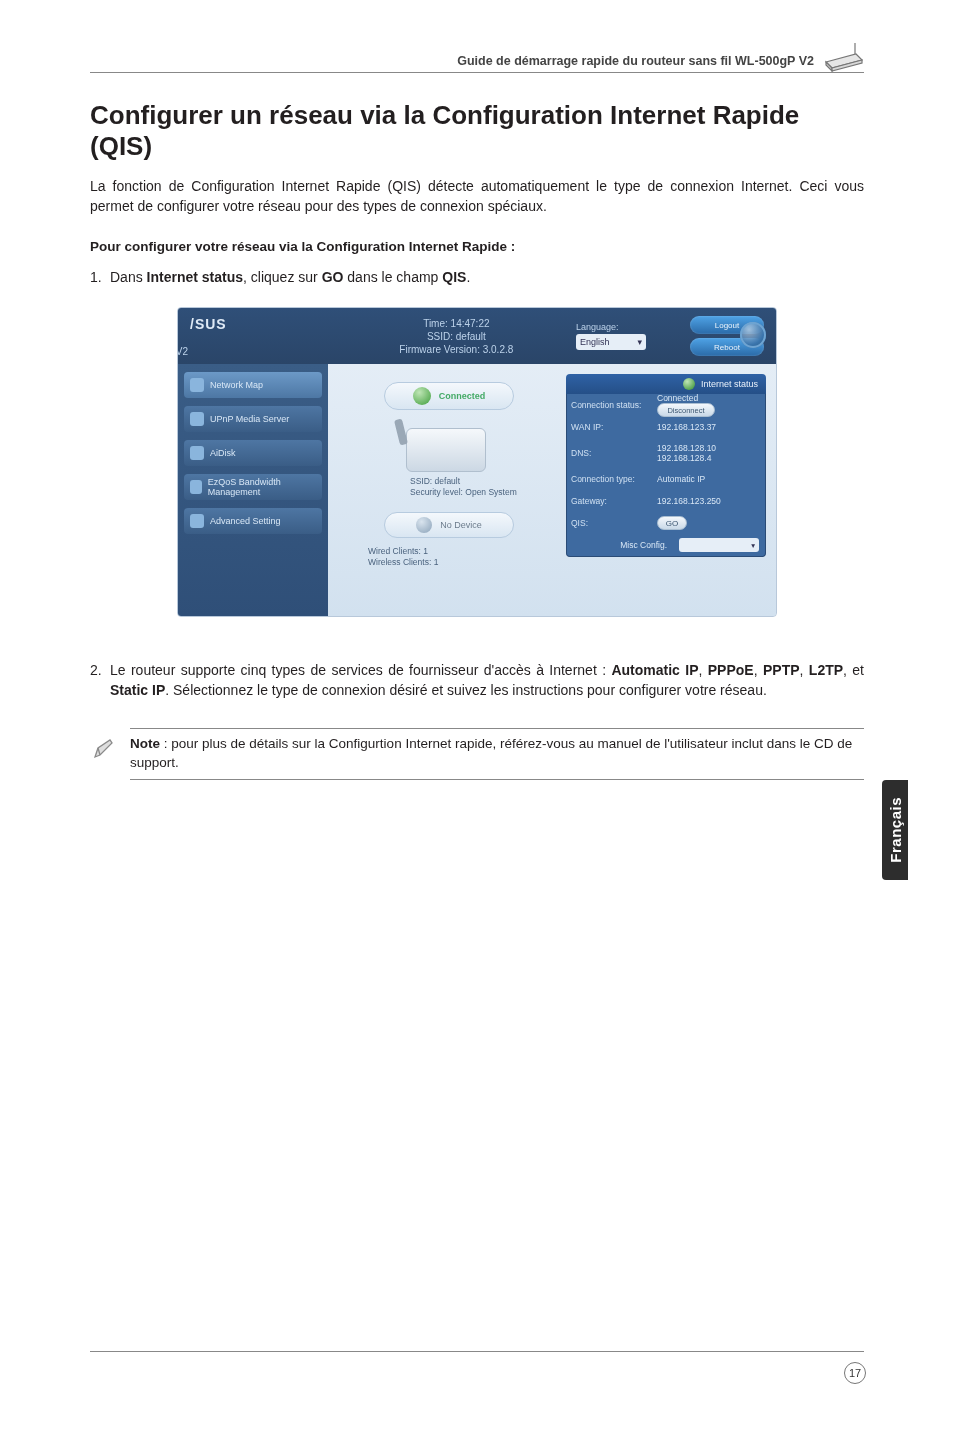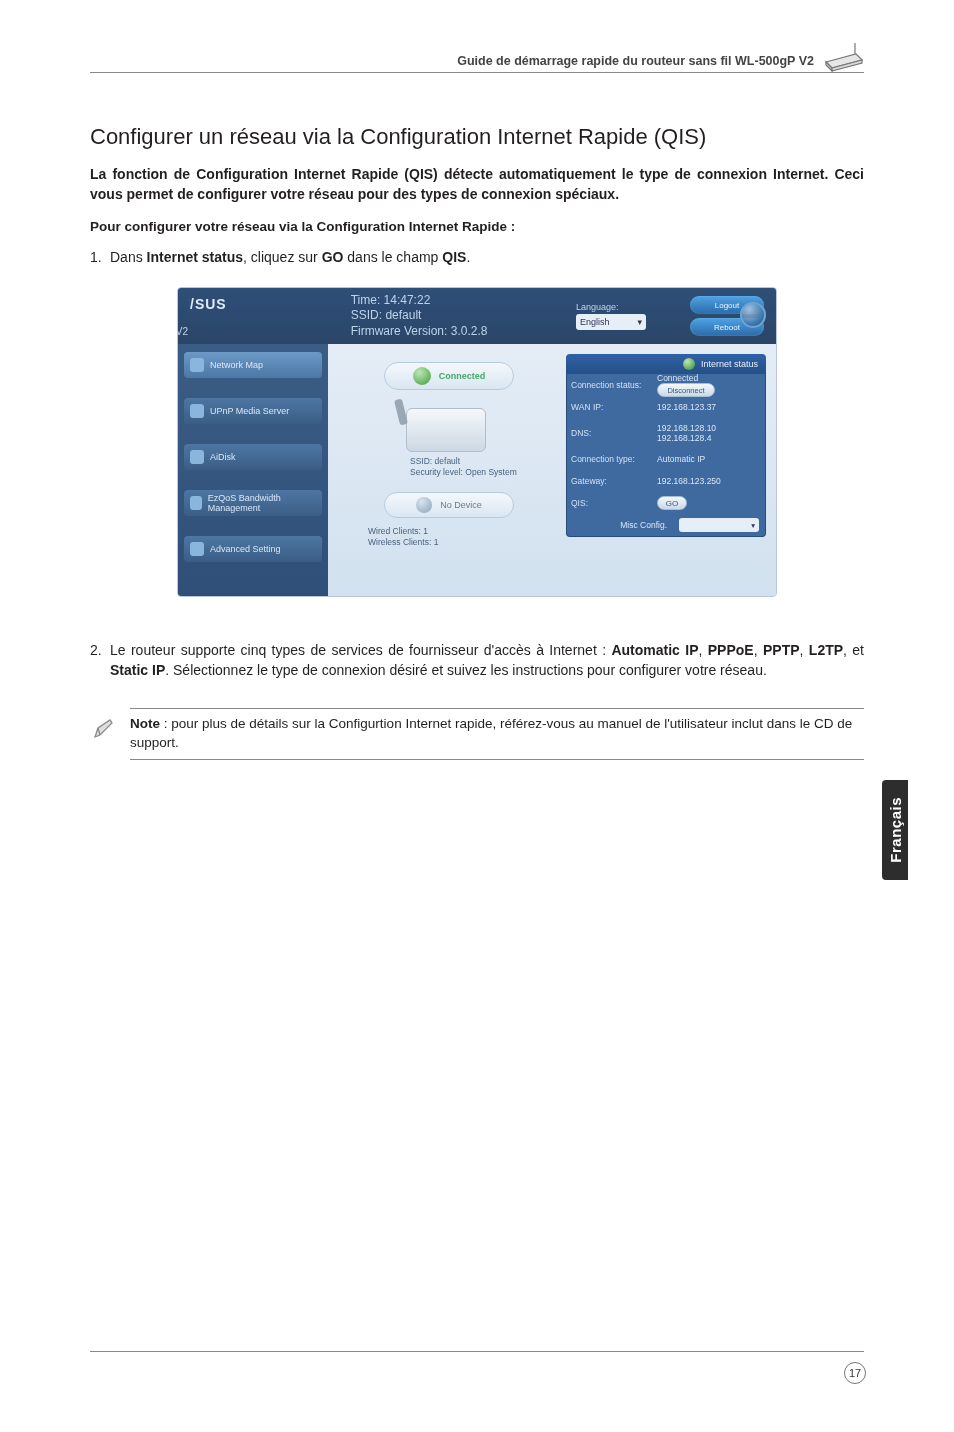--- a/index.html
+++ b/index.html
@@ -4,39 +4,39 @@
 <style>
   * { box-sizing: border-box; margin: 0; padding: 0; }
   html, body { width: 954px; height: 1432px; background: #fff; font-family: Arial, Helvetica, sans-serif; color: #231f20; }
   .page { position: relative; width: 954px; height: 1432px; padding: 52px 90px 50px 90px; }
   .header-line { position: absolute; top: 72px; left: 90px; right: 90px; border-top: 1px solid #888; }
   .hdr-text { position: absolute; top: 54px; right: 140px; font-size: 12.5px; font-weight: 700; color: #444; }
   .hdr-icon { position: absolute; top: 40px; right: 88px; width: 44px; height: 32px; }
   .hdr-icon svg { width: 44px; height: 32px; }
   .side-tab { position: absolute; right: 46px; top: 780px; width: 26px; height: 100px; background: #2d2d2d; border-radius: 4px 0 0 4px; display: flex; align-items: center; justify-content: center; }
   .side-tab span { color: #fff; font-weight: 700; font-size: 15px; writing-mode: vertical-rl; transform: rotate(180deg); letter-spacing: .5px; }
-  .h1 { font-size: 22px; font-weight: 400; margin-top: 72px; margin-bottom: 14px; }
-  .p { font-size: 14px; line-height: 1.45; text-align: justify; margin-bottom: 14px; font-weight: bold; }
+  .h1 { font-size: 26px; font-weight: 700; margin-top: 48px; margin-bottom: 14px; }
+  .p { font-size: 14px; line-height: 1.45; text-align: justify; margin-bottom: 22px; }
   .bold { font-weight: 700; }
   .subh { font-size: 13.5px; font-weight: 700; margin: 8px 0 14px 0; }
   .step { font-size: 14px; line-height: 1.4; margin-bottom: 20px; padding-left: 20px; text-indent: -20px; }
   .step .n { display: inline-block; width: 20px; text-indent: 0; }
   .shot { width: 600px; height: 310px; margin: 8px auto 44px auto; border: 1px solid #b8c8da; border-radius: 4px; background: linear-gradient(#e9f0f7,#d6e4f1); position: relative; overflow: hidden; font-size: 9px; color: #cfe2f5; }
   .shot .topbar { position: absolute; top: 0; left: 0; right: 0; height: 56px; background: linear-gradient(#2f4f78,#2a4568); display: flex; align-items: center; padding: 0 12px; gap: 14px; }
   .shot .logo { color: #dfeaf6; font-weight: 700; font-size: 14px; letter-spacing: 1px; }
   .shot .model { color: #bcd2ea; font-size: 10px; margin-top: 14px; margin-left: -64px; }
-  .shot .tb-mid { flex: 1; color: #bcd2ea; font-size: 12px; line-height: 1.3; padding-left: 110px; }
+  .shot .tb-mid { flex: 1; color: #bcd2ea; font-size: 10px; line-height: 1.3; padding-left: 110px; text-align: center; }
   .shot .tb-lang { width: 100px; }
   .shot .tb-lang .lbl { color: #bcd2ea; font-size: 9px; }
   .shot .tb-lang .sel { background: #e6eef7; color: #335; border-radius: 3px; height: 16px; width: 70px; margin-top: 2px; display: flex; align-items: center; padding: 0 4px; font-size: 9px; justify-content: space-between; }
   .shot .tb-btns { display: flex; flex-direction: column; gap: 4px; }
   .shot .pill { width: 74px; height: 18px; border-radius: 9px; background: linear-gradient(#4fa3e6,#2a6aa8); box-shadow: inset 0 0 2px #fff4; display: flex; align-items: center; justify-content: center; color: #eaf3fb; font-size: 8px; }
   .shot .globe { position: absolute; top: 14px; right: 10px; width: 26px; height: 26px; border-radius: 50%; background: radial-gradient(circle at 35% 30%, #fff8, #3a75ad 60%, #29567f); box-shadow: 0 0 0 2px #6ea4d2 inset; }
   .shot .body { position: absolute; top: 56px; left: 0; right: 0; bottom: 0; display: flex; }
-  .shot .side { width: 150px; background: linear-gradient(#3a5d86,#2f4f78); padding: 8px 6px; display: flex; flex-direction: column; gap: 20px; }
+  .shot .side { width: 150px; background: linear-gradient(#3a5d86,#2f4f78); padding: 8px 6px; display: flex; flex-direction: column; gap: 8px; }
   .shot .navitem { height: 26px; border-radius: 4px; background: linear-gradient(#4e76a3,#3a5d86); display: flex; align-items: center; gap: 6px; padding: 0 6px; font-size: 9px; color: #d8e7f6; }
   .shot .navitem.active { background: linear-gradient(#6c99c7,#4d77a4); }
   .shot .nic { width: 14px; height: 14px; border-radius: 3px; background: #8ab5dd; }
   .shot .main { flex: 1; position: relative; background: linear-gradient(#e4edf6,#d2e1ef); }
   .shot .center { position: absolute; left: 20px; top: 18px; width: 200px; }
   .shot .cpill { width: 130px; height: 28px; margin-left: 36px; border-radius: 14px; background: linear-gradient(#f4f8fc,#d9e6f2); border: 1px solid #b7cbdf; display: flex; align-items: center; justify-content: center; gap: 8px; color: #4a6; font-size: 9px; font-weight: 700; }
   .shot .cpill .cic { width: 18px; height: 18px; border-radius: 50%; background: radial-gradient(circle at 35% 30%, #bfe6b6, #3e9d3a); }
   .shot .router { width: 80px; height: 44px; margin: 18px 0 0 58px; background: linear-gradient(#f5f8fb,#ccd8e4); border: 1px solid #b0bfce; border-radius: 6px; position: relative; }
   .shot .router::after { content: ""; position: absolute; left: -10px; top: -10px; width: 8px; height: 26px; background: #9aa8b6; border-radius: 3px; transform: rotate(-14deg); }
   .shot .rinfo { margin: 4px 0 0 62px; color: #4a627e; font-size: 8.5px; line-height: 1.3; }

